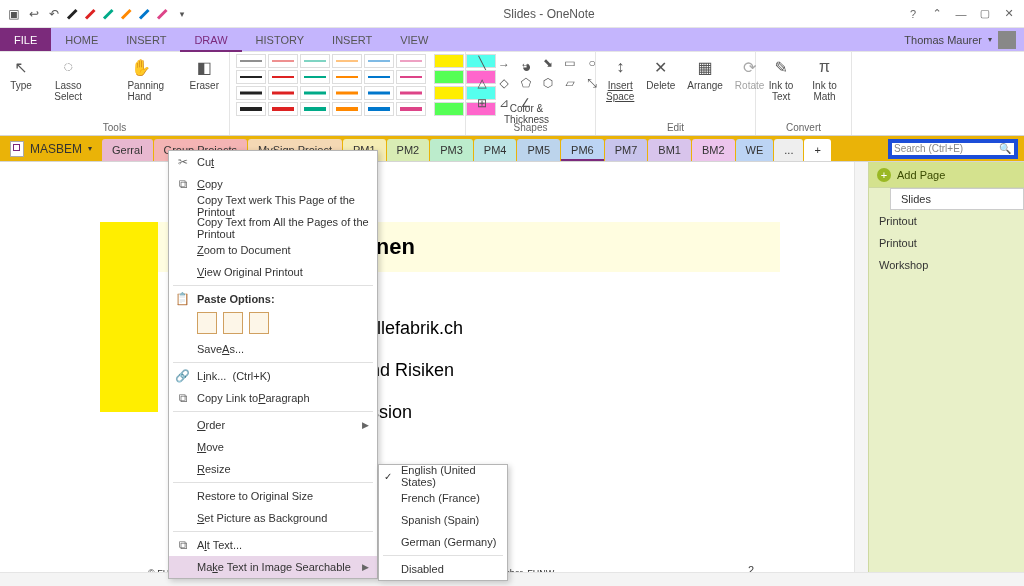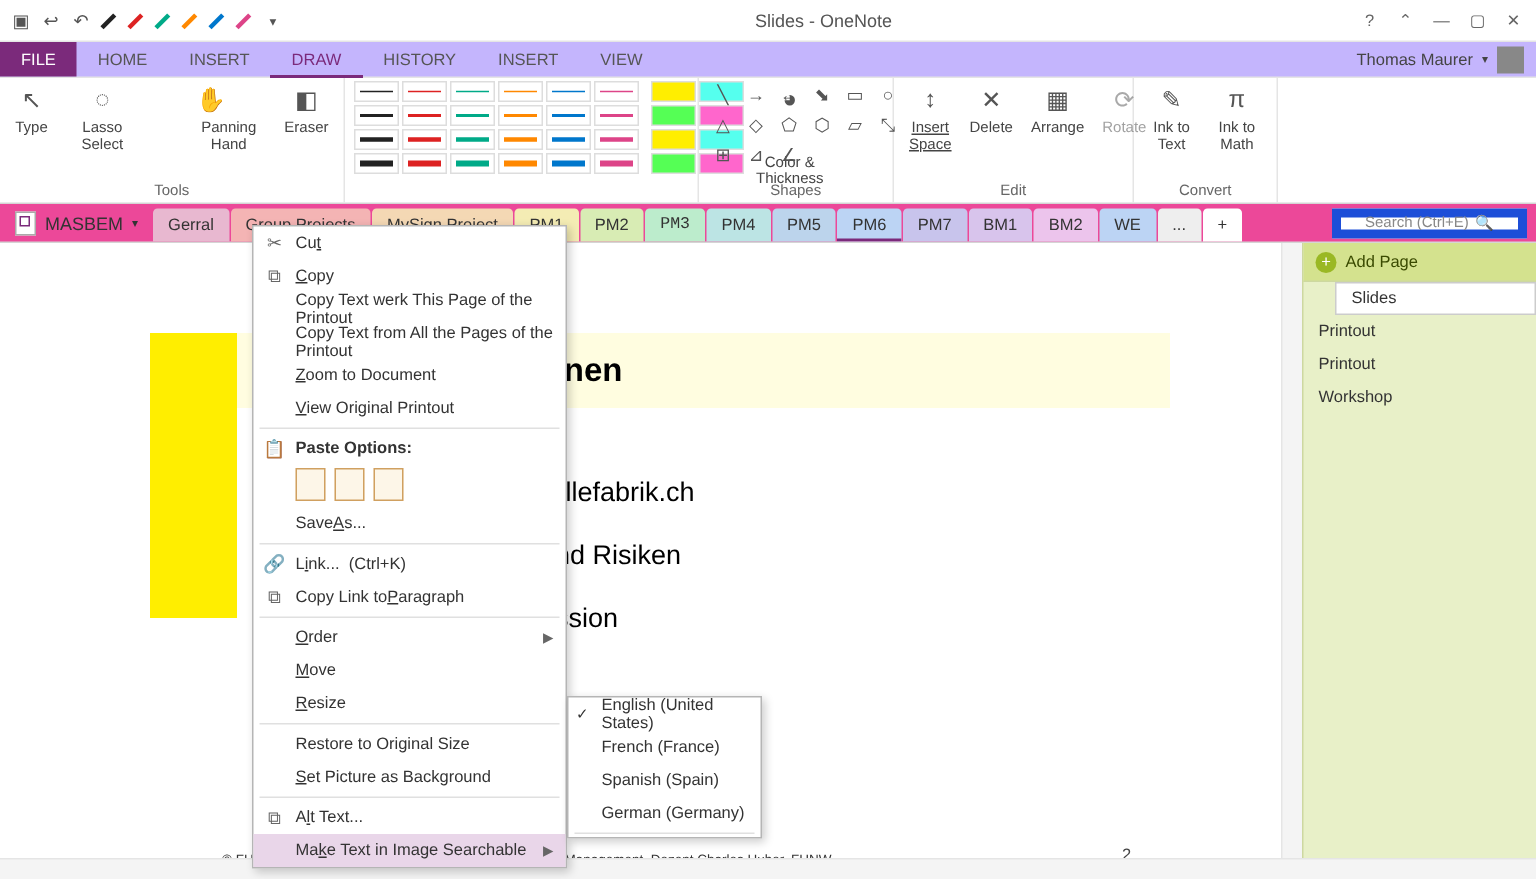--- a/index.html
+++ b/index.html
@@ -36,27 +36,27 @@
 .pen-cell { border: 1px solid #ddd; position: relative; background:#fff; }
 .pen-cell::before { content:""; position:absolute; left:3px; right:3px; top:50%; height:2px; transform:translateY(-50%); }
 .c-black::before{background:#222;} .c-red::before{background:#d22;} .c-teal::before{background:#0a8;} .c-orange::before{background:#f80;} .c-blue::before{background:#07c;} .c-pink::before{background:#d48;}
 .t1::before{height:1px;} .t3::before{height:3px;} .t4::before{height:4px;}
 .hl-grid { display: grid; grid-template-columns: repeat(2,30px); grid-auto-rows: 14px; gap: 2px; margin-left:4px;}
 .hl-cell { border:1px solid #ddd; }
 .shape-grid { display: grid; grid-template-columns: repeat(6, 20px); grid-auto-rows: 18px; gap: 2px; }
 .shape-cell { border: 1px solid transparent; display:flex; align-items:center; justify-content:center; font-size:12px; color:#555; }
 
 
-.nb-row { height: 26px; background: #ec4899; border-bottom: 1px solid #d5d5d5; display: flex; align-items: center; }
+.nb-row { height: 26px; background: #eab308; border-bottom: 1px solid #d5d5d5; display: flex; align-items: center; }
 .nb-name { display:flex; align-items:center; gap:6px; padding:0 10px; font-size:12px; color:#333; }
 .nb-icon { width:14px; height:16px; background:#fff; border:1px solid #aaa; position:relative;}
 .nb-icon::before{content:"";position:absolute;left:2px;top:2px;width:5px;height:5px;border:1px solid #7b2a7b;}
 .section-tabs { display:flex; height:100%; align-items:flex-end; gap:0;}
 .stab { height:22px; padding:0 10px; font-size:11px; color:#333; display:flex; align-items:center; border-top-left-radius:3px; border-top-right-radius:3px; margin-right:1px;}
-.search-box { margin-left:auto; margin-right:6px; width:130px; height:20px; border:6px solid #1d4ed8; background:#fff; padding:0 16px; font-size:10px; color:#888; display:flex; align-items:center; justify-content:space-between;}
+.search-box { margin-left:auto; margin-right:6px; width:130px; height:20px; border:4px solid #1d4ed8; background:#fff; padding:0 2px; font-size:10px; color:#888; display:flex; align-items:center; justify-content:space-between;}
 
 
 .workspace { position:absolute; top:162px; bottom:14px; left:0; right:0; display:flex; }
 .canvas-wrap { flex:1; position:relative; overflow:hidden; background:#fff; }
 .canvas-inner { position:absolute; left:0; top:0; width:1200px; height:700px; }
 .slide-title { position:absolute; left:100px; top:60px; width:680px; height:50px; background:#fffde0; display:flex; align-items:center; padding-left:90px; font-size:22px; font-weight:bold; color:#000;}
 .yellow-mark { position:absolute; left:100px; top:60px; width:58px; height:190px; background:#ffee00; }
 .body-line { position:absolute; left:290px; font-size:18px; color:#000; }
 .footer-line { position:absolute; left:148px; top:406px; font-size:9px; color:#333; }
 .page-num { position:absolute; left:748px; top:402px; font-size:11px; }
@@ -133,21 +133,21 @@
       <div class="vbtn">
           <span class="ic">↖</span>
           <span>Type</span>
         </div>
       <div class="vbtn">
           <span class="ic">◌</span>
           <span style="text-align:center;">Lasso Select</span>
         </div>
       <div class="vbtn">
           <span class="ic">✋</span>
-          <span style="text-align:center;margin-left:23px;">Panning Hand</span>
+          <span style="text-align:left;margin-left:23px;">Panning Hand</span>
         </div>
       <div class="vbtn">
           <span class="ic">◧</span>
           <span>Eraser</span>
         </div>
     </div>
     <div class="rg-label">Tools</div>
   </div>
 
   <div class="ribbon-group" style="width:236px;">
@@ -264,21 +264,21 @@
     <span class="nb-icon"></span>
     <span>MASBEM</span>
     <span style="font-size:8px;">▾</span>
   </div>
   <div class="section-tabs" id="section-tabs">
       <div class="stab" style="background: rgb(232, 184, 208);">Gerral</div>
       <div class="stab" style="background: rgb(244, 180, 180);">Group Projects</div>
       <div class="stab" style="background: rgb(244, 216, 180);">MySign Project</div>
       <div class="stab" style="background: rgb(244, 236, 180);">PM1</div>
       <div class="stab" style="background: rgb(216, 236, 180);">PM2</div>
-      <div class="stab" style="background: rgb(188, 236, 204); font-family: Liberation Mono, monospace;">PM3</div>
+      <div class="stab" style="background: rgb(188, 236, 204);">PM3</div>
       <div class="stab" style="background: rgb(188, 228, 228);">PM4</div>
       <div class="stab" style="background: rgb(188, 212, 236);">PM5</div>
       <div class="stab" style="background: rgb(188, 212, 244); box-shadow: rgb(123, 42, 123) 0px -2px 0px inset;">PM6</div>
       <div class="stab" style="background: rgb(200, 196, 236);">PM7</div>
       <div class="stab" style="background: rgb(216, 196, 236);">BM1</div>
       <div class="stab" style="background: rgb(236, 196, 236);">BM2</div>
       <div class="stab" style="background: rgb(188, 212, 244);">WE</div>
       <div class="stab" style="background: rgb(238, 238, 238);">...</div>
       <div class="stab" style="background: rgb(255, 255, 255);">+</div>
     </div>
@@ -361,13 +361,14 @@
 
 <div class="ctx ctx-sub">
   <div class="ctx-row">
       <span class="chk">✓</span>
       <span>English (United States)</span>
     </div>
   <div class="ctx-row">French (France)</div>
   <div class="ctx-row">Spanish (Spain)</div>
   <div class="ctx-row">German (Germany)</div>
   <div class="ctx-sep"></div>
+  <div class="ctx-row">Disabled</div>
 </div>
 
 </body></html>

